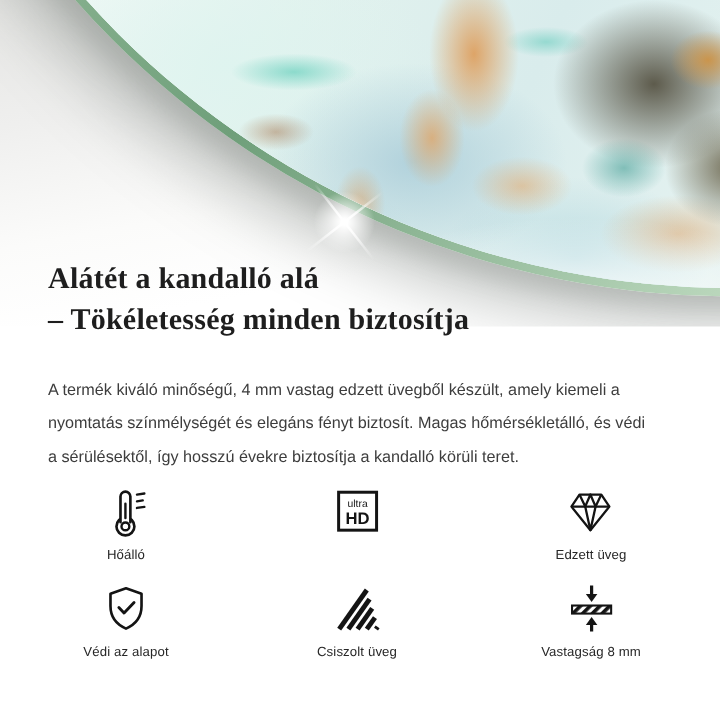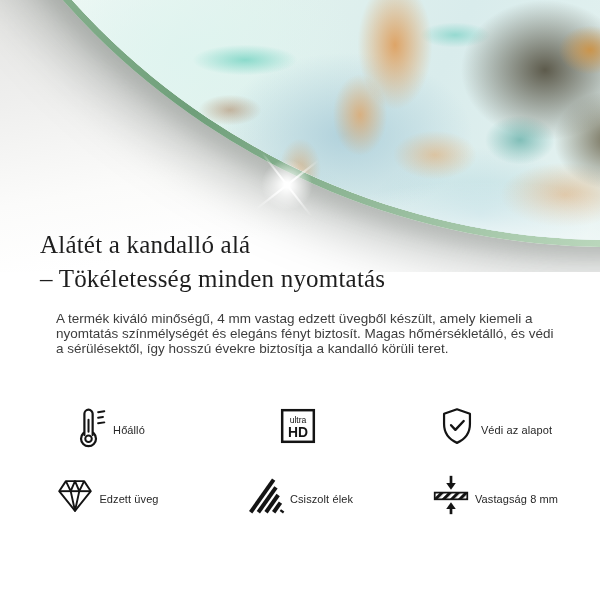--- a/index.html
+++ b/index.html
@@ -62,38 +62,38 @@
     background: linear-gradient(90deg, rgba(255,255,255,0), rgba(255,255,255,0.95) 42% 58%, rgba(255,255,255,0));
   }
   .sparkle::after {
     content: ""; position: absolute; top: 0; bottom: 0; left: 50%; width: 2px;
     transform: translateX(-50%);
     background: linear-gradient(180deg, rgba(255,255,255,0), rgba(255,255,255,0.95) 42% 58%, rgba(255,255,255,0));
   }
 
   
   .title {
-    position: absolute; left: 40px; top: 228px; z-index: 2;
+    position: absolute; left: 40px; top: 216px; z-index: 2;
     font-family: "Liberation Serif", "DejaVu Serif", serif;
     font-size: 25px; line-height: 34px; color: #1e1e1e;
-    font-weight: 400; letter-spacing: 0.2px;
+    font-weight: 700; letter-spacing: 0.2px;
   }
   .title span { display: block; }
   .desc {
-    position: absolute; left: 56px; top: 311px; width: 506px;
-    font-size: 13.5px; line-height: 15px; color: #3d3d3d;
+    position: absolute; left: 40px; top: 311px; width: 506px;
+    font-size: 13.5px; line-height: 28px; color: #3d3d3d;
   }
 
   
   .features {
     position: absolute; left: 10px; top: 402px; width: 580px;
     display: grid; grid-template-columns: 190px 195px 195px; row-gap: 14px;
     justify-items: center;
   }
-  .feature { display: flex; flex-direction: row; align-items: center; text-align: right; }
+  .feature { display: flex; flex-direction: column; align-items: center; text-align: right; }
   .icon-box {
     width: 48px; height: 48px; display: flex; align-items: center; justify-content: center;
     margin-bottom: 7px;
   }
   .icon-box svg { width: 46px; height: 46px; }
   .feature-label { font-size: 11px; color: #272727; letter-spacing: 0.1px; }
   svg text { font-family: "Liberation Sans", sans-serif; fill: #141414; }
 </style>
 </head>
 <body>
@@ -104,21 +104,21 @@
     <div class="disc-outer">
       <div class="disc-inner">
         <div class="marble"></div>
       </div>
     </div>
     <div class="sparkle"></div>
   </div>
 
   <h1 class="title" style="margin:0;">
     <span>Alátét a kandalló alá</span>
-    <span>– Tökéletesség minden nyomtatás</span>
+    <span>– Tökéletesség minden biztosítja</span>
   </h1>
 
   <p class="desc" style="margin:0;">A termék kiváló minőségű, 4 mm vastag edzett üvegből készült, amely kiemeli a nyomtatás színmélységét és elegáns fényt biztosít. Magas hőmérsékletálló, és védi a sérülésektől, így hosszú évekre biztosítja a kandalló körüli teret.</p>
 
   <div class="features">
 
     <div class="feature">
       <div class="icon-box">
         <svg viewBox="0 0 48 48" fill="none" stroke="#141414" stroke-width="2.3" stroke-linecap="round">
           <circle cx="23.5" cy="37.2" r="7.8" fill="#ffffff"></circle>
@@ -138,51 +138,51 @@
         <svg viewBox="0 0 48 48">
           <rect x="7.5" y="7.5" width="33" height="33" fill="none" stroke="#141414" stroke-width="2.6"></rect>
           <text x="24" y="20.5" font-size="9" text-anchor="middle" font-weight="500">ultra</text>
           <text x="24" y="35" font-size="14.5" text-anchor="middle" font-weight="bold">HD</text>
         </svg>
       </div>
     </div>
 
     <div class="feature">
       <div class="icon-box">
-        <svg viewBox="0 0 48 48" fill="none" stroke="#141414" stroke-width="2.3" stroke-linejoin="round" stroke-linecap="round">
-          <path d="M24 6.5 L37.5 11.2 V22 C37.5 31.6 31.8 38.2 24 41.6 C16.2 38.2 10.5 31.6 10.5 22 V11.2 Z"></path>
-          <path d="M17.8 23.2 L22.3 28 L31 18.8" stroke-width="2.5"></path>
-        </svg>
-      </div>
-      <div class="feature-label">Védi az alapot</div>
-    </div>
-
-    <div class="feature">
-      <div class="icon-box">
         <svg viewBox="0 0 48 48" fill="none" stroke="#141414" stroke-width="2" stroke-linejoin="round">
           <path d="M14.5 9.5 L33.5 9.5 L40.5 20 L24 40.5 L7.5 20 Z"></path>
           <path d="M7.5 20 H40.5"></path>
           <path d="M14.5 9.5 L19.5 20 L24 9.5 L28.5 20 L33.5 9.5"></path>
           <path d="M19.5 20 L24 40.5 L28.5 20"></path>
         </svg>
       </div>
       <div class="feature-label">Edzett üveg</div>
+    </div>
+
+    <div class="feature">
+      <div class="icon-box">
+        <svg viewBox="0 0 48 48" fill="none" stroke="#141414" stroke-width="2.3" stroke-linejoin="round" stroke-linecap="round">
+          <path d="M24 6.5 L37.5 11.2 V22 C37.5 31.6 31.8 38.2 24 41.6 C16.2 38.2 10.5 31.6 10.5 22 V11.2 Z"></path>
+          <path d="M17.8 23.2 L22.3 28 L31 18.8" stroke-width="2.5"></path>
+        </svg>
+      </div>
+      <div class="feature-label">Védi az alapot</div>
     </div>
 
     <div class="feature">
       <div class="icon-box">
         <svg viewBox="0 0 48 48" stroke="#141414" stroke-width="4.2" stroke-linecap="butt">
           <path d="M8 42 L32 8"></path>
           <path d="M16 42 L34.4 16"></path>
           <path d="M24 42 L36.7 24"></path>
           <path d="M32 42 L39.1 32"></path>
           <path d="M40 42 L41.4 40"></path>
         </svg>
       </div>
-      <div class="feature-label">Csiszolt élek</div>
+      <div class="feature-label">Csiszolt üveg</div>
     </div>
 
     <div class="feature">
       <div class="icon-box">
         <svg viewBox="0 0 48 48">
           <defs>
             <pattern id="hatch" patternUnits="userSpaceOnUse" width="6" height="6" patternTransform="rotate(45)">
               <rect width="6" height="6" fill="#ffffff"></rect>
               <rect width="3.2" height="6" fill="#141414"></rect>
             </pattern>

